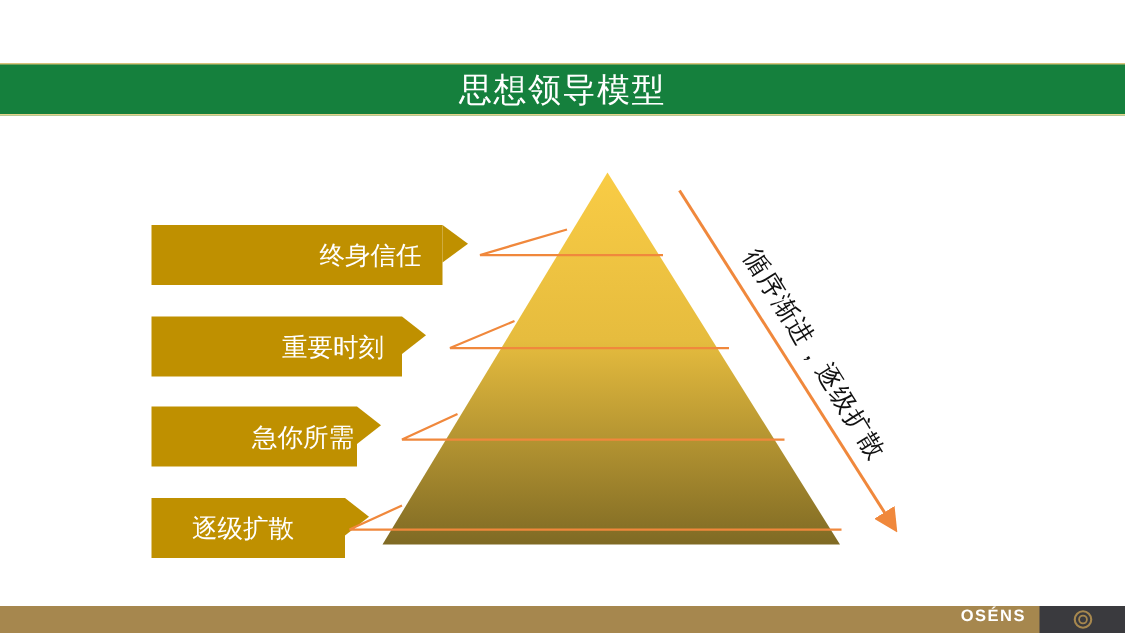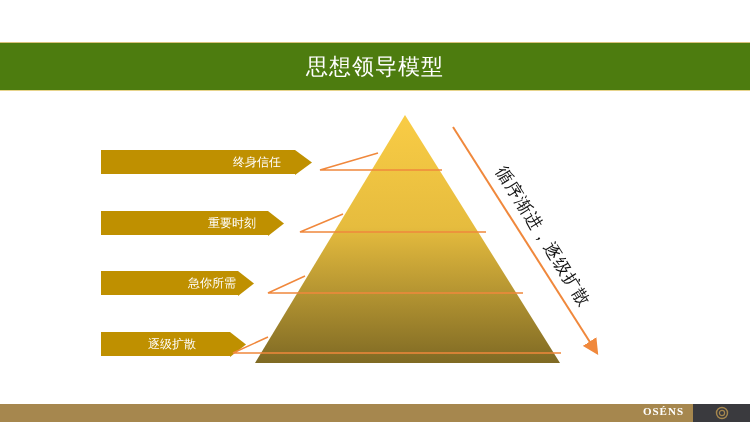--- a/index.html
+++ b/index.html
@@ -2,47 +2,47 @@
 <html><head>
 <meta charset="utf-8">
 <style>
   html, body { margin: 0; padding: 0; }
   body {
     width: 750px; height: 422px; position: relative; overflow: hidden;
     background: #ffffff;
     font-family: "DejaVu Sans", "Liberation Sans", sans-serif;
   }
   .title-bar {
-    position: absolute; left: 0; top: 42px; width: 750px; height: 49px;
-    background: #4d7c0f;
+    position: absolute; left: 0; top: 42px; width: 750px; height: 35px;
+    background: #15803d;
     border-top: 1px solid #d9c27a; border-bottom: 1px solid #e6d48c;
     box-sizing: border-box;
     display: flex; align-items: center; justify-content: center;
   }
   .title-text { color: #ffffff; font-size: 22px; letter-spacing: 1px; }
   .label {
-    position: absolute; left: 101px; height: 24px;
+    position: absolute; left: 101px; height: 40px;
     background: #BF9000;
-    color: #ffffff; font-size: 12px;
+    color: #ffffff; font-size: 17px;
     display: flex; align-items: center; justify-content: flex-end;
     box-sizing: border-box; padding-right: 28px;
   }
   svg.diagram { position: absolute; left: 0; top: 0; }
   .slogan {
     position: absolute; left: 462px; top: 225px;
     transform: rotate(58deg); transform-origin: center center;
     font-size: 17px; color: #111; white-space: nowrap; letter-spacing: 1px;
   }
   .footer {
     position: absolute; left: 0; top: 404px; width: 750px; height: 18px;
     background: #A6874E;
   }
   .footer-brand {
     position: absolute; right: 66px; top: 1px;
-    color: #ffffff; font-family: Liberation Serif, serif;
+    color: #ffffff; font-family: Liberation Sans, sans-serif;
     font-weight: bold; font-size: 11px; letter-spacing: 1px;
   }
   .footer-dark {
     position: absolute; right: 0; top: 0; width: 57px; height: 18px;
     background: #3a3a3e;
     display: flex; align-items: center; justify-content: center;
   }
 </style>
 </head>
 <body>

